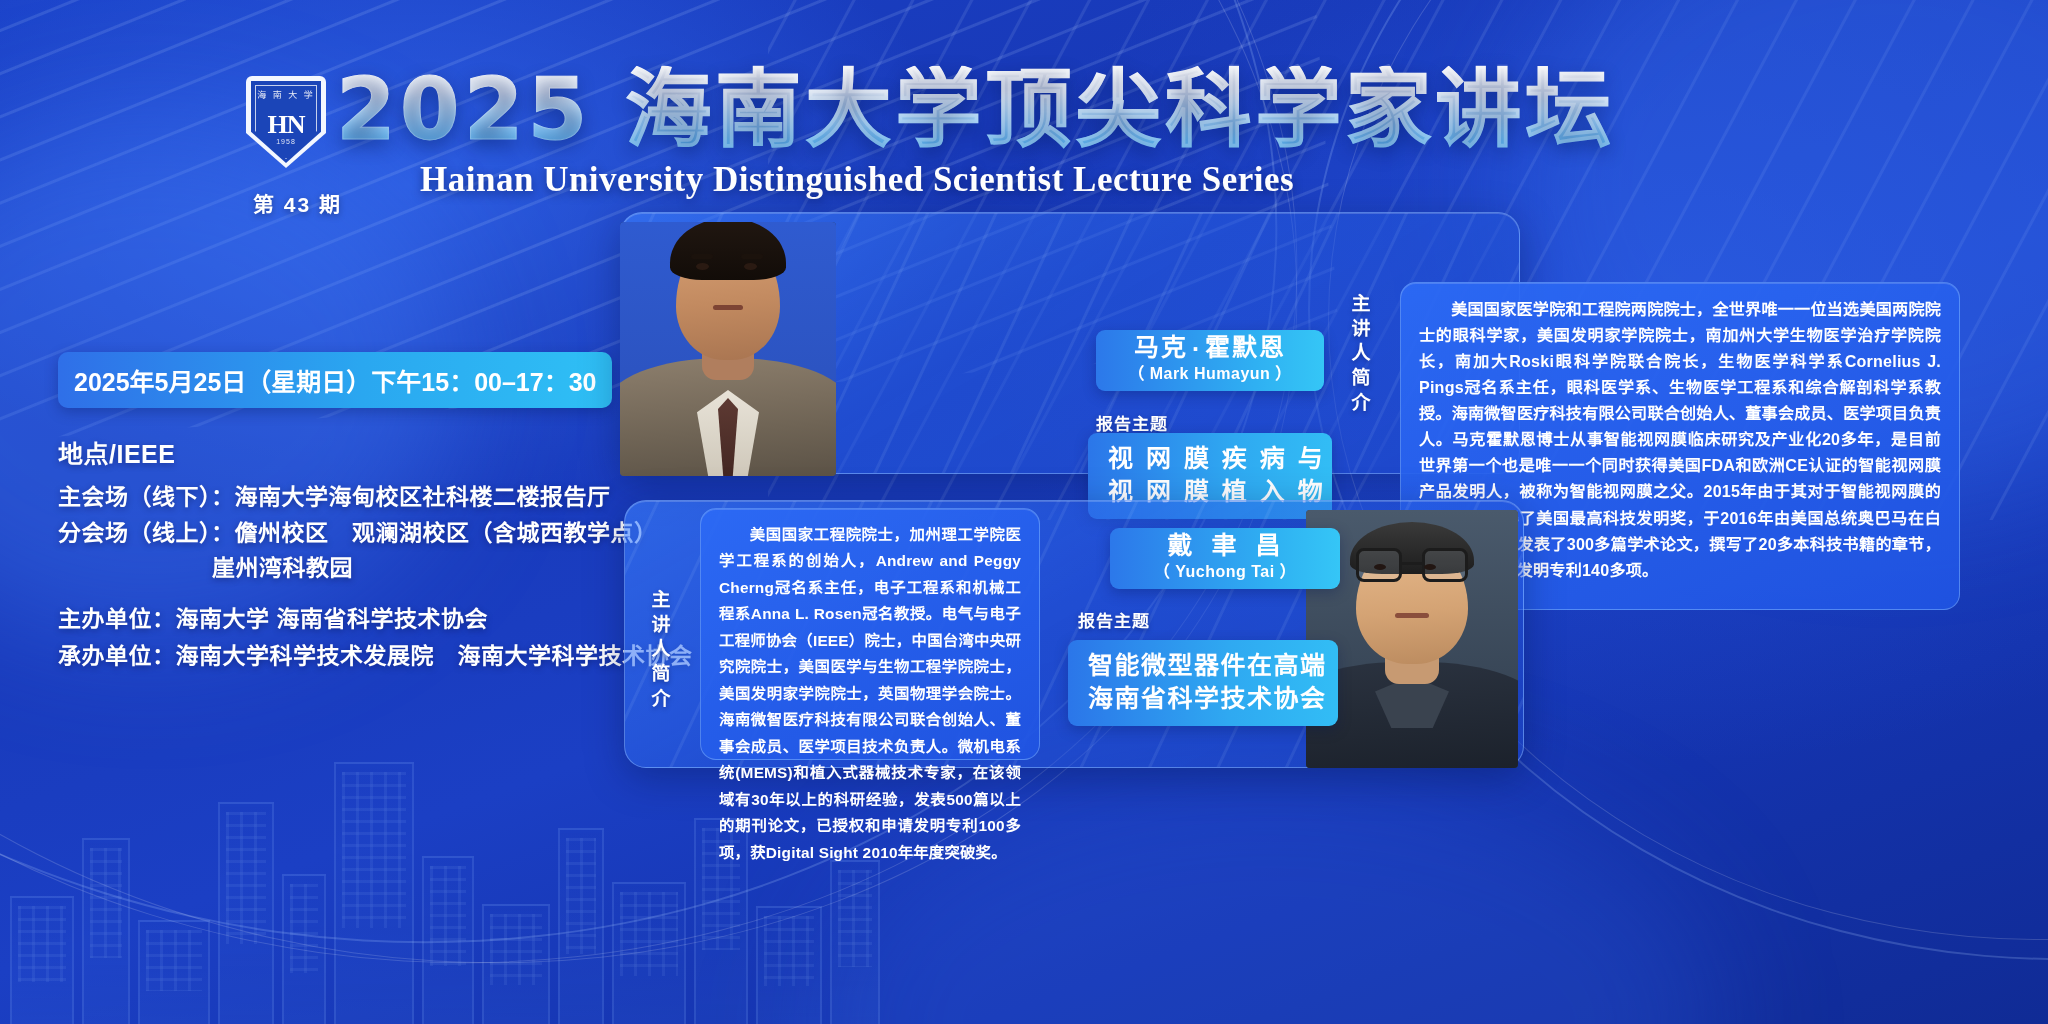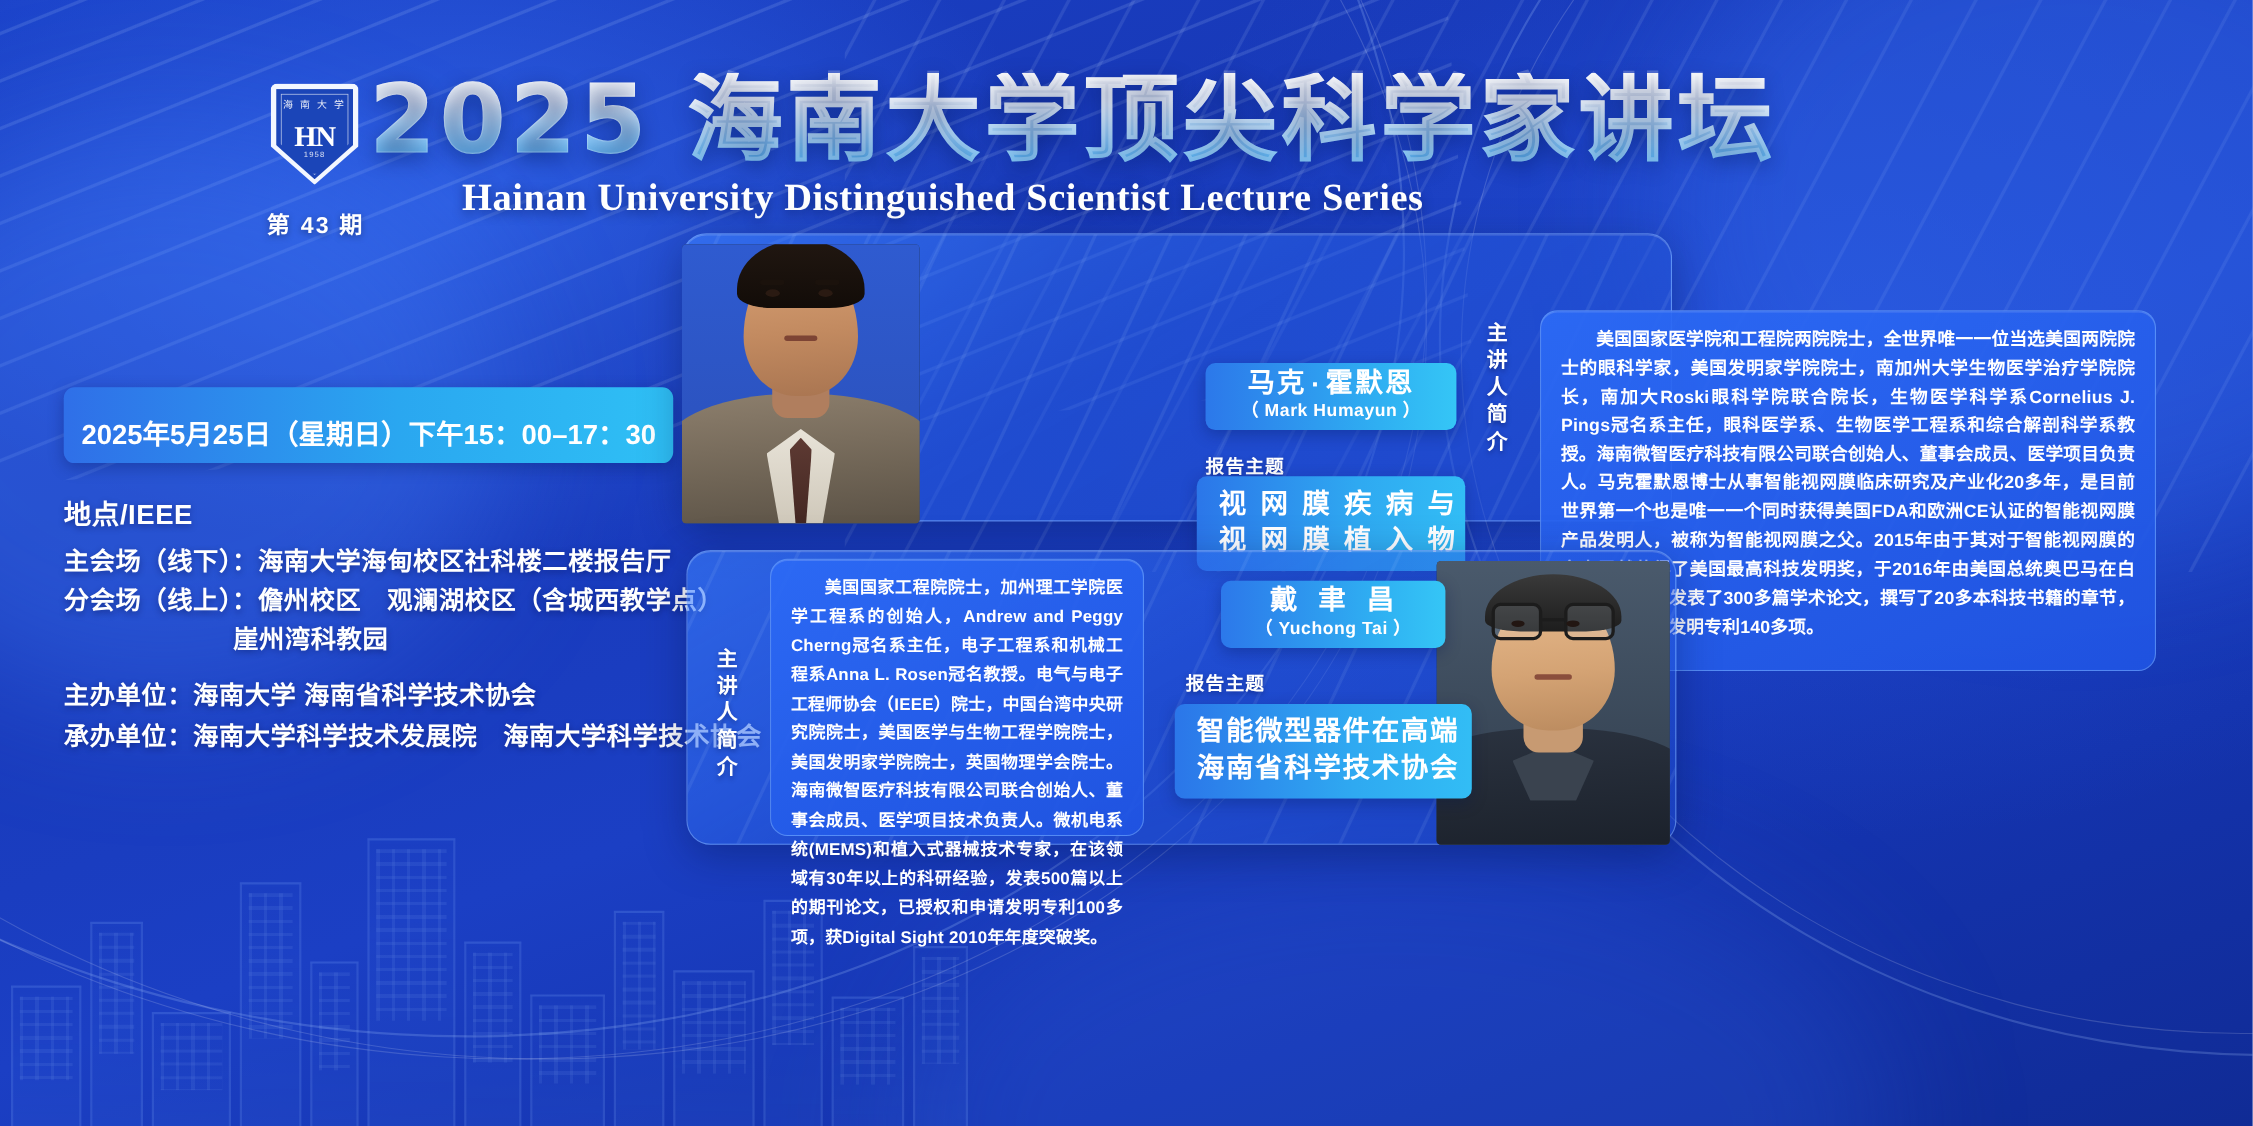--- a/index.html
+++ b/index.html
@@ -123,21 +123,21 @@
     position:absolute; left:0; right:0; top:12px; text-align:center;
     color:#ffffff; font-size:9px; letter-spacing:2px; opacity:.9;
   }
   .crest-year {
     position:absolute; left:0; right:0; top:62px; text-align:center;
     color:#ffffff; font-size:7px; letter-spacing:1px; opacity:.85;
   }
 
   .issue {
     position: absolute; left: 232px; top: 132px;
-    width: 110px; text-align: center;
+    width: 110px; text-align: right;
     color: #ffffff;
     font-size: 21px;
     font-weight: 700;
     letter-spacing: 2px;
     text-shadow: 0 2px 6px rgba(0,0,20,.35);
   }
 
   .title-main {
     position: absolute; left: 336px; top: 10px;
     font-family: "DejaVu Sans", "Liberation Sans", sans-serif;
@@ -168,21 +168,21 @@
   
   .info { position: absolute; left: 58px; top: 352px; width: 580px; color: #ffffff; }
 
   .info-label {
     font-size: 25px; font-weight: 700; letter-spacing: .5px;
     margin-bottom: 10px;
     text-shadow: 0 2px 6px rgba(0,10,60,.4);
   }
   .time-pill {
     display: inline-block;
-    padding: 23px 16px 10px 16px;
+    padding: 10px 16px 10px 16px;
     border-radius: 10px;
     background: linear-gradient(90deg, #2f6fe8 0%, #2aa7f0 55%, #2fc0f5 100%);
     font-size: 25px; font-weight: 700; letter-spacing: 0px;
     white-space: nowrap;
     box-shadow: 0 4px 14px rgba(0,20,80,.3);
   }
   .gap-a { height: 26px; }
   .gap-b { height: 14px; }
 
   .venue-line {
@@ -478,21 +478,21 @@
     <div class="glasses">
       <div class="lens l"></div>
         <div class="lens r"></div>
         <div class="bridge"></div>
     </div>
     <div class="eye l"></div>
       <div class="eye r"></div>
     <div class="mouth"></div>
   </div>
 
-  <div class="name-badge" style="left:1110px; top:528px; width:204px;">
+  <div class="name-badge" style="left:1110px; top:528px; width:230px;">
     <div class="name-cn">戴 聿 昌</div>
     <div class="name-en">（ Yuchong Tai ）</div>
   </div>
 
   <div class="topic-label" style="left:1078px; top:607px;">报告主题</div>
 
   <div class="topic-box" style="left:1068px; top:630px; width:270px; letter-spacing:1.5px;margin-top:10px;">
     <div>智能微型器件在高端</div>
     <div>海南省科学技术协会</div>
   </div>

